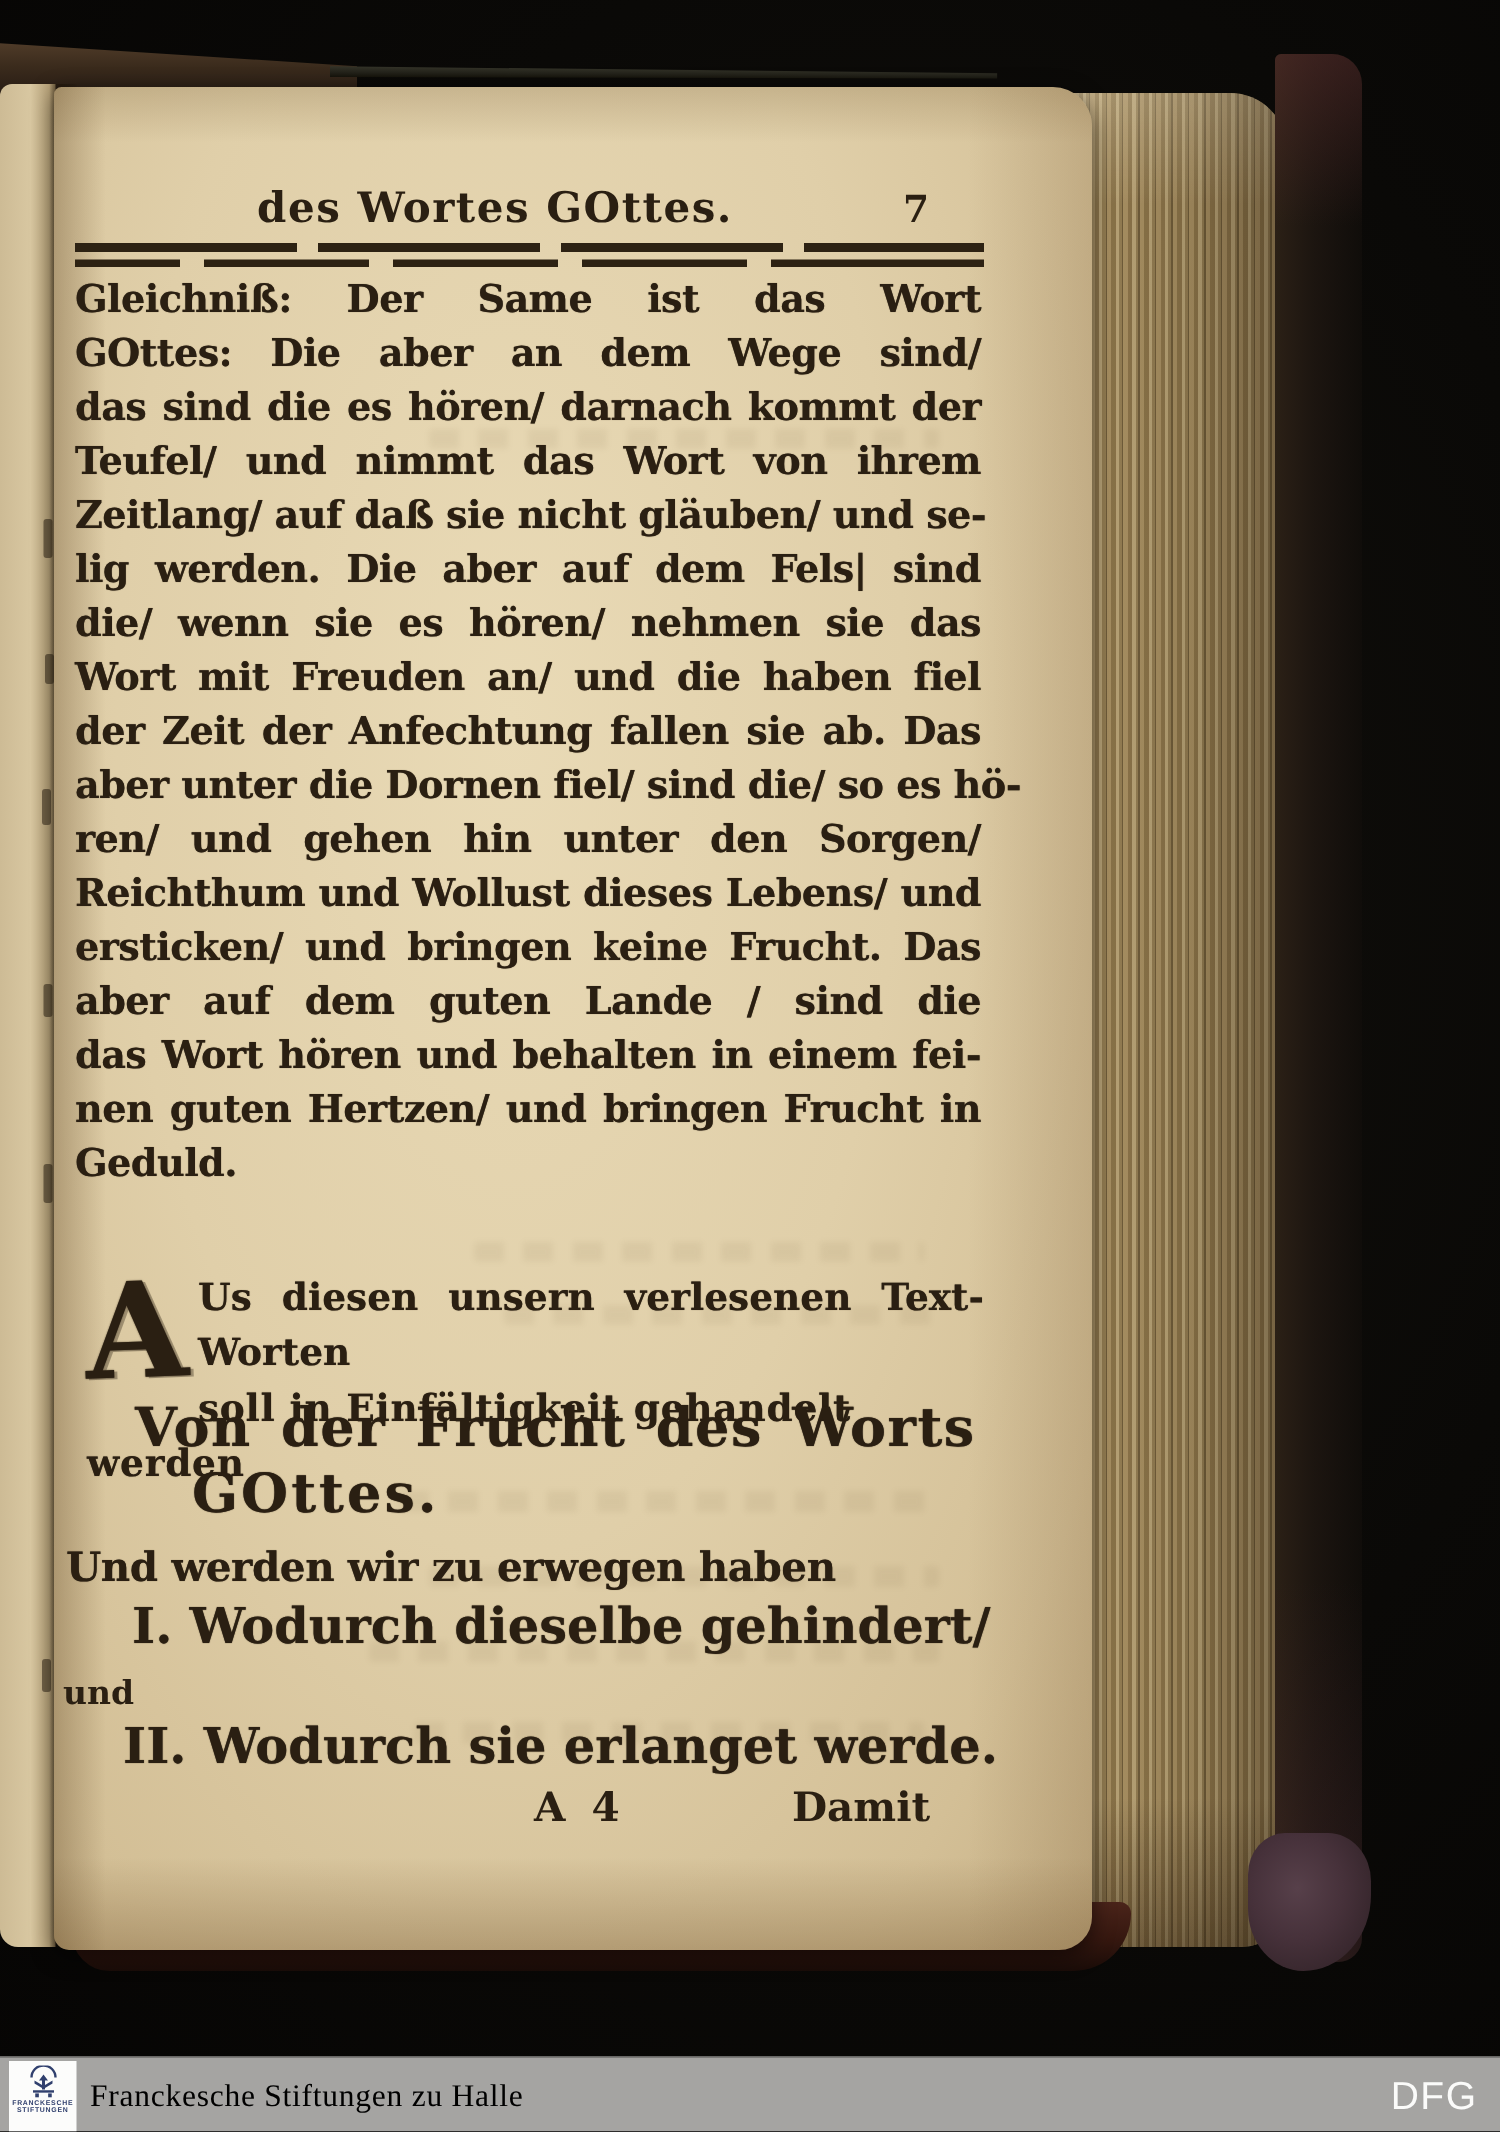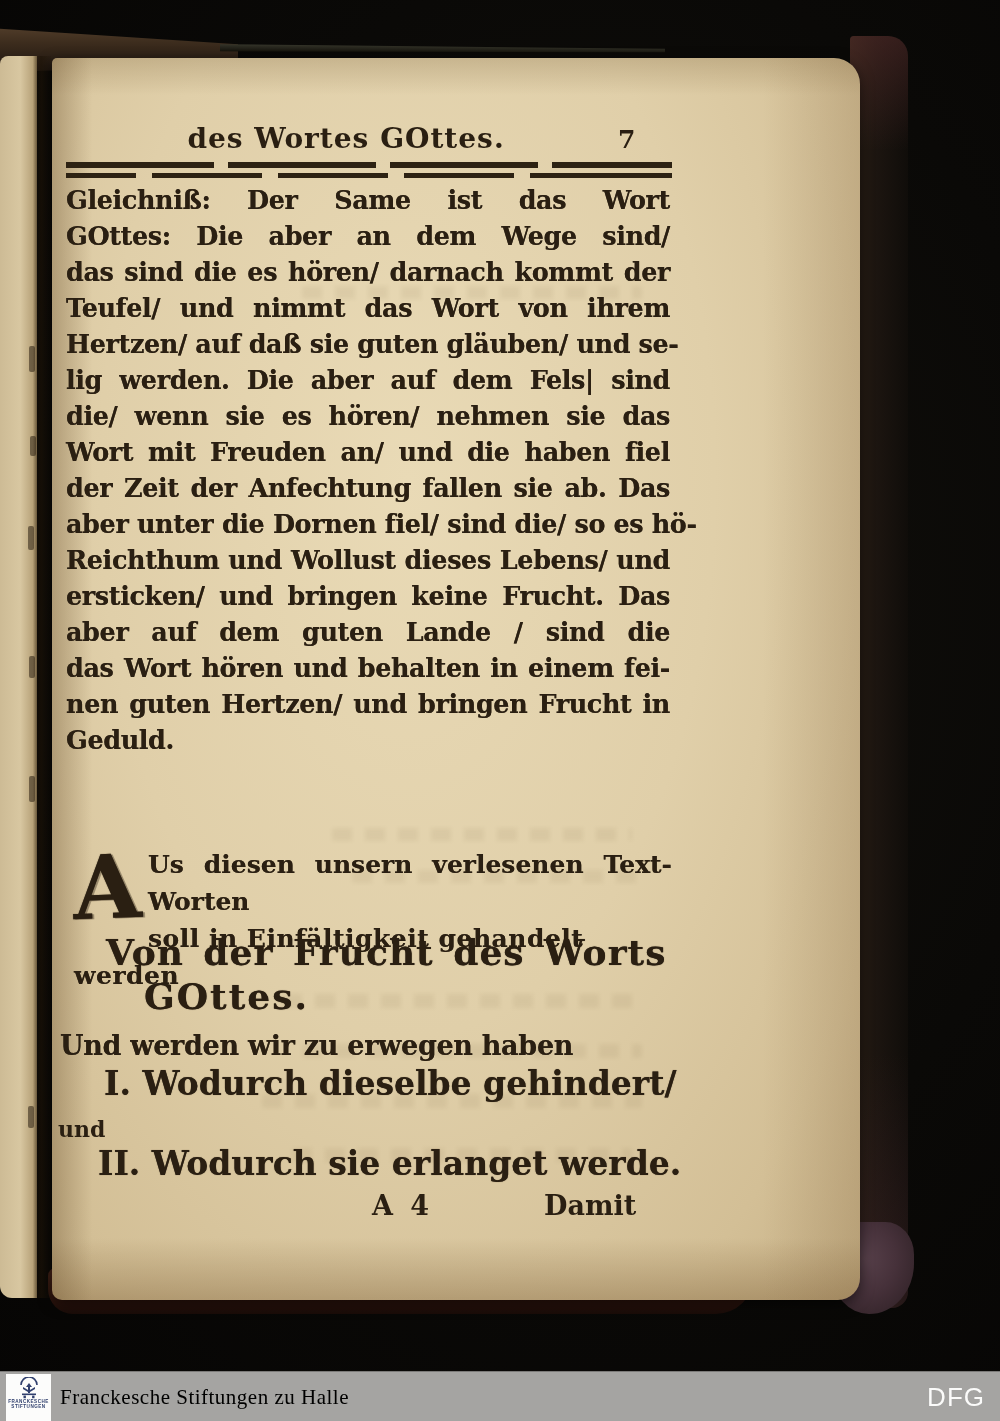--- a/index.html
+++ b/index.html
@@ -42,30 +42,30 @@
     background:linear-gradient(90deg,rgba(250,238,210,.30) 0%,rgba(250,238,210,0) 22%,
       rgba(40,28,12,.12) 60%,rgba(30,20,10,.38) 100%),
       linear-gradient(180deg,rgba(240,228,200,.28) 0%,rgba(0,0,0,0) 6%,
       rgba(0,0,0,0) 92%,rgba(35,22,10,.4) 100%);}
   .corner-fan{position:absolute;left:700px;top:62px;width:120px;height:58px;
     border-radius:0 30px 0 0;opacity:.9;
     background:repeating-linear-gradient(168deg,
       #c0ab7f 0 2px,#97motion 0,#97815a 2px 4px,#74603e 4px 5px,#ab9368 5px 8px);}
 
   
-  .page{position:absolute;left:52px;top:58px;width:764px;height:1242px;
+  .page{position:absolute;left:36px;top:58px;width:692px;height:1242px;
     border-radius:5px 26px 22px 10px;
     background:
       linear-gradient(90deg,rgba(110,85,50,.40) 0%,rgba(110,85,50,0) 5%,
         rgba(0,0,0,0) 88%,rgba(140,112,74,.28) 100%),
       linear-gradient(180deg,rgba(120,95,55,.25) 0%,rgba(0,0,0,0) 3%,
         rgba(0,0,0,0) 95%,rgba(120,90,50,.38) 100%),
       radial-gradient(ellipse at 44% 34%,#e9dab6 0%,#e0cfa9 48%,#d3bf96 82%,#c7b187 100%);
     box-shadow:0 4px 14px rgba(0,0,0,.55);
-    color:#2a1f12;padding-left:44px;}
+    color:#2a1f12;}
   .ghost-row{position:absolute;background:repeating-linear-gradient(90deg,
       rgba(112,92,56,.5) 0 20px,rgba(112,92,56,0) 20px 33px);
     filter:blur(2.2px);opacity:.16;border-radius:3px;}
 
   .page-header{position:absolute;left:14px;top:64px;width:612px;height:34px;}
   .page-header .title{position:absolute;left:115px;width:330px;text-align:center;
     font-size:28px;font-weight:bold;letter-spacing:1px;}
   .page-header .pagenum{position:absolute;left:552px;top:3px;font-size:25px;font-weight:bold;}
 
   .rule{position:absolute;left:14px;top:104px;width:606px;}
@@ -164,26 +164,27 @@
       <div class="row1"></div>
       <div class="row2"></div>
     </div>
 
     <div class="body-block">
       <div>
           <div class="body-line">Gleichniß: Der Same ist das Wort</div>
           <div class="body-line">GOttes: Die aber an dem Wege sind/</div>
           <div class="body-line">das sind die es hören/ darnach kommt der</div>
           <div class="body-line">Teufel/ und nimmt das Wort von ihrem</div>
-          <div class="body-line">Hertzen/ auf daß sie guten gläuben/ und se-</div>
+          <div class="body-line">Zeitlang/ auf daß sie nicht gläuben/ und se-</div>
           <div class="body-line">lig werden. Die aber auf dem Fels| sind</div>
           <div class="body-line">die/ wenn sie es hören/ nehmen sie das</div>
           <div class="body-line">Wort mit Freuden an/ und die haben fiel</div>
           <div class="body-line">der Zeit der Anfechtung fallen sie ab. Das</div>
           <div class="body-line">aber unter die Dornen fiel/ sind die/ so es hö-</div>
+          <div class="body-line">ren/ und gehen hin unter den Sorgen/</div>
           <div class="body-line">Reichthum und Wollust dieses Lebens/ und</div>
           <div class="body-line">ersticken/ und bringen keine Frucht. Das</div>
           <div class="body-line">aber auf dem guten Lande / sind die</div>
           <div class="body-line">das Wort hören und behalten in einem fei-</div>
           <div class="body-line">nen guten Hertzen/ und bringen Frucht in</div>
         </div>
       <div class="body-last">Geduld.</div>
     </div>
 
     <div class="intro-block">

